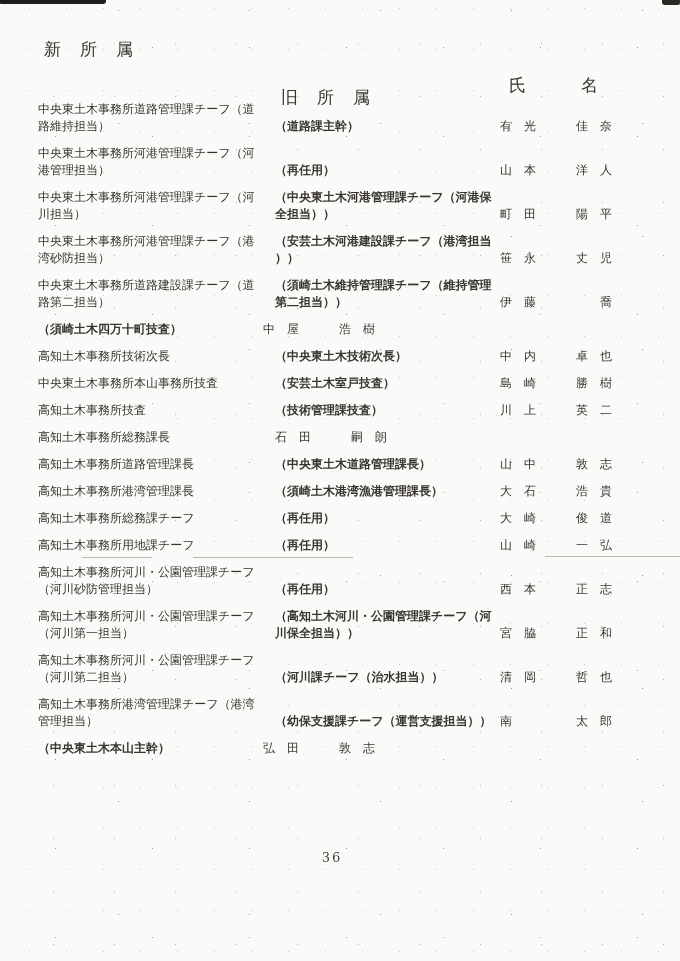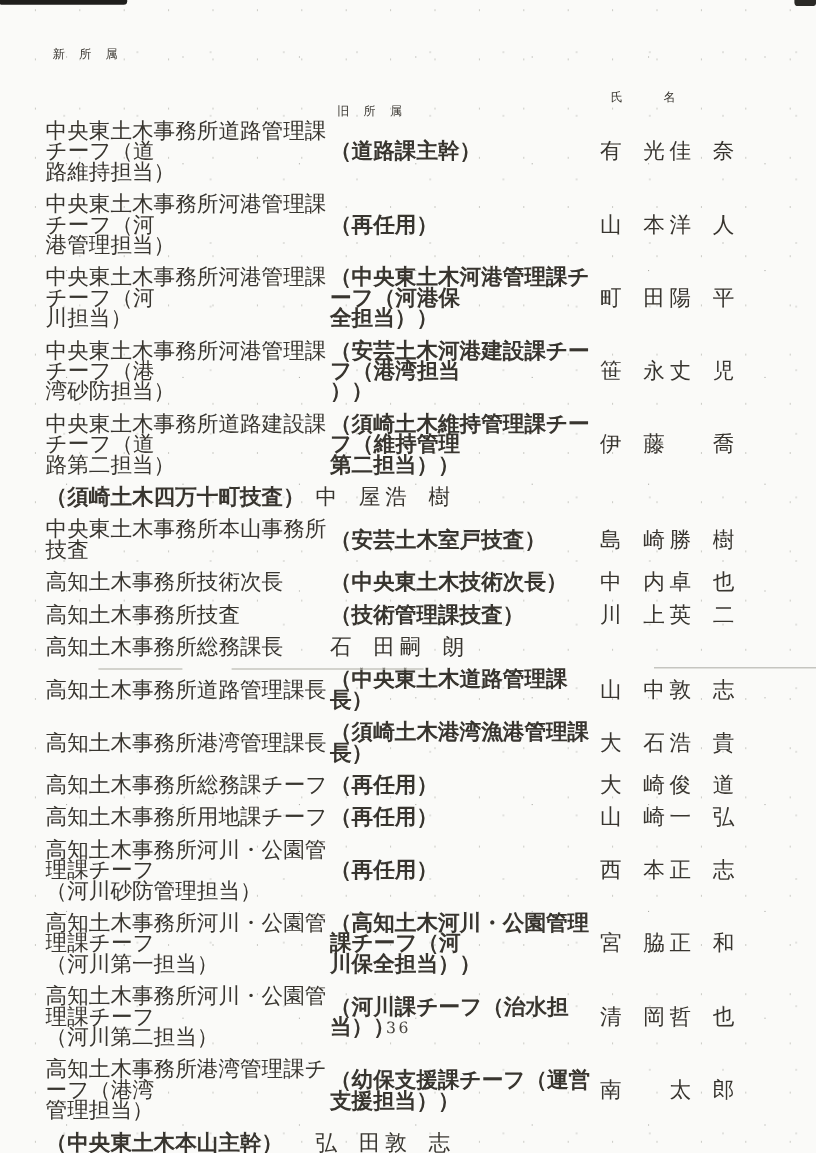--- a/index.html
+++ b/index.html
@@ -9,27 +9,27 @@
     background-image:
       radial-gradient(#9d9d97 0.5px, transparent 0.7px),
       radial-gradient(#b3b3ad 0.5px, transparent 0.7px),
       radial-gradient(#c9c9c3 0.6px, transparent 0.8px),
       radial-gradient(#8f8f89 0.4px, transparent 0.6px);
     background-size: 97px 89px, 61px 53px, 37px 41px, 131px 113px;
     background-position: 7px 3px, 23px 17px, 11px 29px, 53px 67px;
     font-family:"DejaVu Serif","Liberation Serif",serif;
     color:#38352f;
   }
-  .hdr{position:absolute;top:38px;left:0;width:680px;height:20px;font-size:10px;}
+  .hdr{position:absolute;top:38px;left:0;width:680px;height:20px;font-size:17px;}
   .hdr span{position:absolute;top:0;white-space:pre;letter-spacing:1px;}
   .hdr .h-new{left:44px;}
   .hdr .h-old{left:281px;margin-top:48px;}
   .hdr .h-name{left:509px;margin-top:36px;}
   .rows{position:absolute;top:101px;left:38px;width:622px;}
-  .row{display:flex;align-items:center;margin-bottom:10px;font-size:18px;line-height:17px;}
+  .row{display:flex;align-items:flex-end;margin-bottom:10px;font-size:12px;line-height:17px;}
   .c-new{width:237px;white-space:pre-line;}
   .c-old{width:225px;white-space:pre-line;font-weight:bold;}
   .c-name{width:112px;display:flex;justify-content:space-between;white-space:pre;}
   .c-name .giv{text-align:right;}
   .footer{position:absolute;top:850px;left:0;width:680px;text-align:center;
     font-size:13px;letter-spacing:2px;transform:translateX(-8px);color:#45423c;}
   .artifact-tl{position:absolute;top:0;left:0;width:106px;height:4px;background:#1f1e1c;border-radius:0 0 3px 1px;}
   .artifact-tr{position:absolute;top:0;right:0;width:18px;height:5px;background:#2a2926;border-radius:0 0 2px 3px;}
   .scanline{position:absolute;height:1px;background:#b9b9b2;}
   .sl-1{top:557px;left:82px;width:70px;}
@@ -104,34 +104,34 @@
 
   <div class="row">
     <div class="c-old">（須崎土木四万十町技査）</div>
     <div class="c-name">
       <span class="fam">中　屋</span>
       <span class="giv">浩　樹</span>
     </div>
   </div>
 
   <div class="row">
+    <div class="c-new">高知土木事務所技術次長</div>
+    <div class="c-old">（中央東土木技術次長）</div>
+    <div class="c-name">
+      <span class="fam">中　内</span>
+      <span class="giv">卓　也</span>
+    </div>
+  </div>
+
+  <div class="row">
     <div class="c-new">中央東土木事務所本山事務所技査</div>
     <div class="c-old">（安芸土木室戸技査）</div>
     <div class="c-name">
       <span class="fam">島　崎</span>
       <span class="giv">勝　樹</span>
-    </div>
-  </div>
-
-  <div class="row">
-    <div class="c-new">高知土木事務所技術次長</div>
-    <div class="c-old">（中央東土木技術次長）</div>
-    <div class="c-name">
-      <span class="fam">中　内</span>
-      <span class="giv">卓　也</span>
     </div>
   </div>
 
   <div class="row">
     <div class="c-new">高知土木事務所技査</div>
     <div class="c-old">（技術管理課技査）</div>
     <div class="c-name">
       <span class="fam">川　上</span>
       <span class="giv">英　二</span>
     </div>

